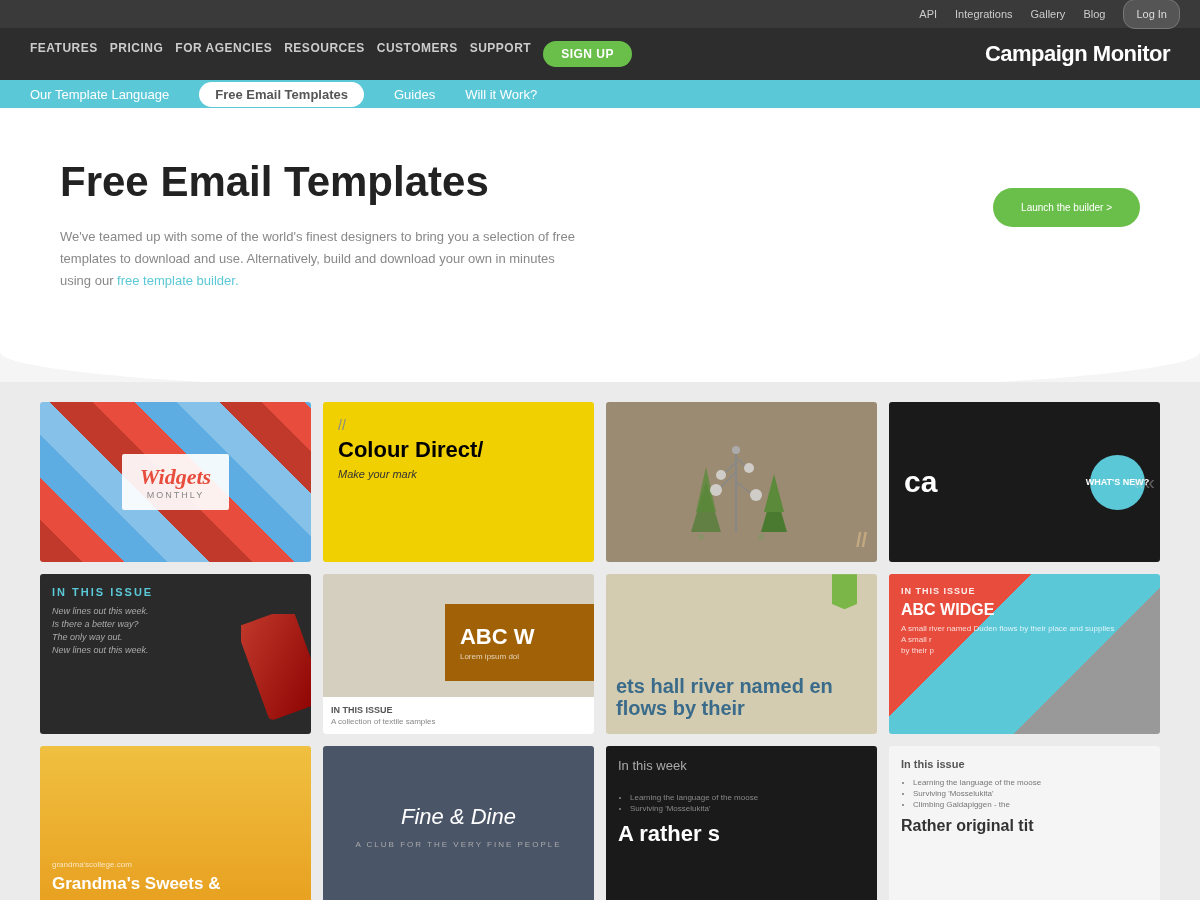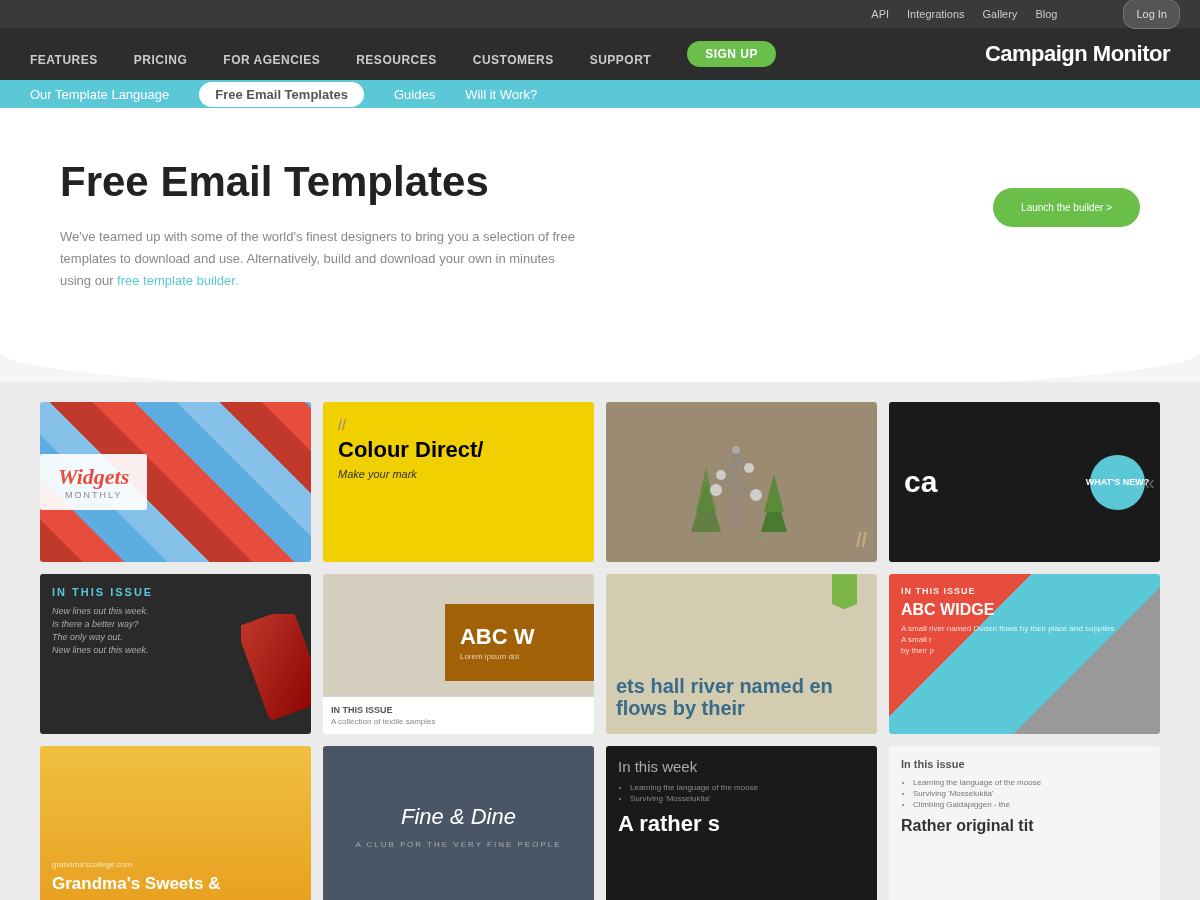--- a/index.html
+++ b/index.html
@@ -20,35 +20,34 @@
       font-size: 11px;
       text-decoration: none;
     }
     #login-btn {
       background: #555;
       border: 1px solid #777;
       border-radius: 12px;
       color: #ddd !important;
       padding: 8px 12px;
       font-size: 11px;
-      margin-left: 48px;
     }
 
     
     #main-nav {
       background: #2d2d2d;
       height: 52px;
       display: flex;
       align-items: center;
       padding: 0 30px;
     }
     #nav-links {
       display: flex;
-      align-items: flex-end;
-      gap: 36px;
+      align-items: flex-start;
+      gap: 12px;
       flex: 1;
     }
     #nav-links a {
       color: #ccc;
       font-size: 12px;
       text-decoration: none;
       letter-spacing: 0.5px;
       font-weight: bold;
     }
     #signup-btn {
@@ -176,20 +175,21 @@
       height: 100%;
       background: repeating-linear-gradient(
         45deg,
         #c0392b 0px, #c0392b 30px,
         #e74c3c 30px, #e74c3c 60px,
         #5dade2 60px, #5dade2 90px,
         #85c1e9 90px, #85c1e9 120px
       );
       display: flex;
       align-items: center;
+      justify-content: center;
     }
     .widgets-text {
       background: rgba(255,255,255,0.92);
       padding: 10px 18px;
       text-align: center;
       border-radius: 2px;
     }
     .widgets-title {
       font-size: 22px;
       font-style: italic;
@@ -449,23 +449,23 @@
       text-transform: uppercase;
       margin-top: 10px;
     }
 
     
     .card-week {
       background: #1a1a1a;
       padding: 12px;
     }
     .week-header {
-      font-size: 15px;
+      font-size: 13px;
       color: #aaa;
-      margin-bottom: 8px;
+      margin-bottom: 20px;
     }
     .week-items {
       list-style: disc;
       padding-left: 12px;
       margin-bottom: 8px;
     }
     .week-items li {
       font-size: 8px;
       color: #888;
       margin-bottom: 2px;

